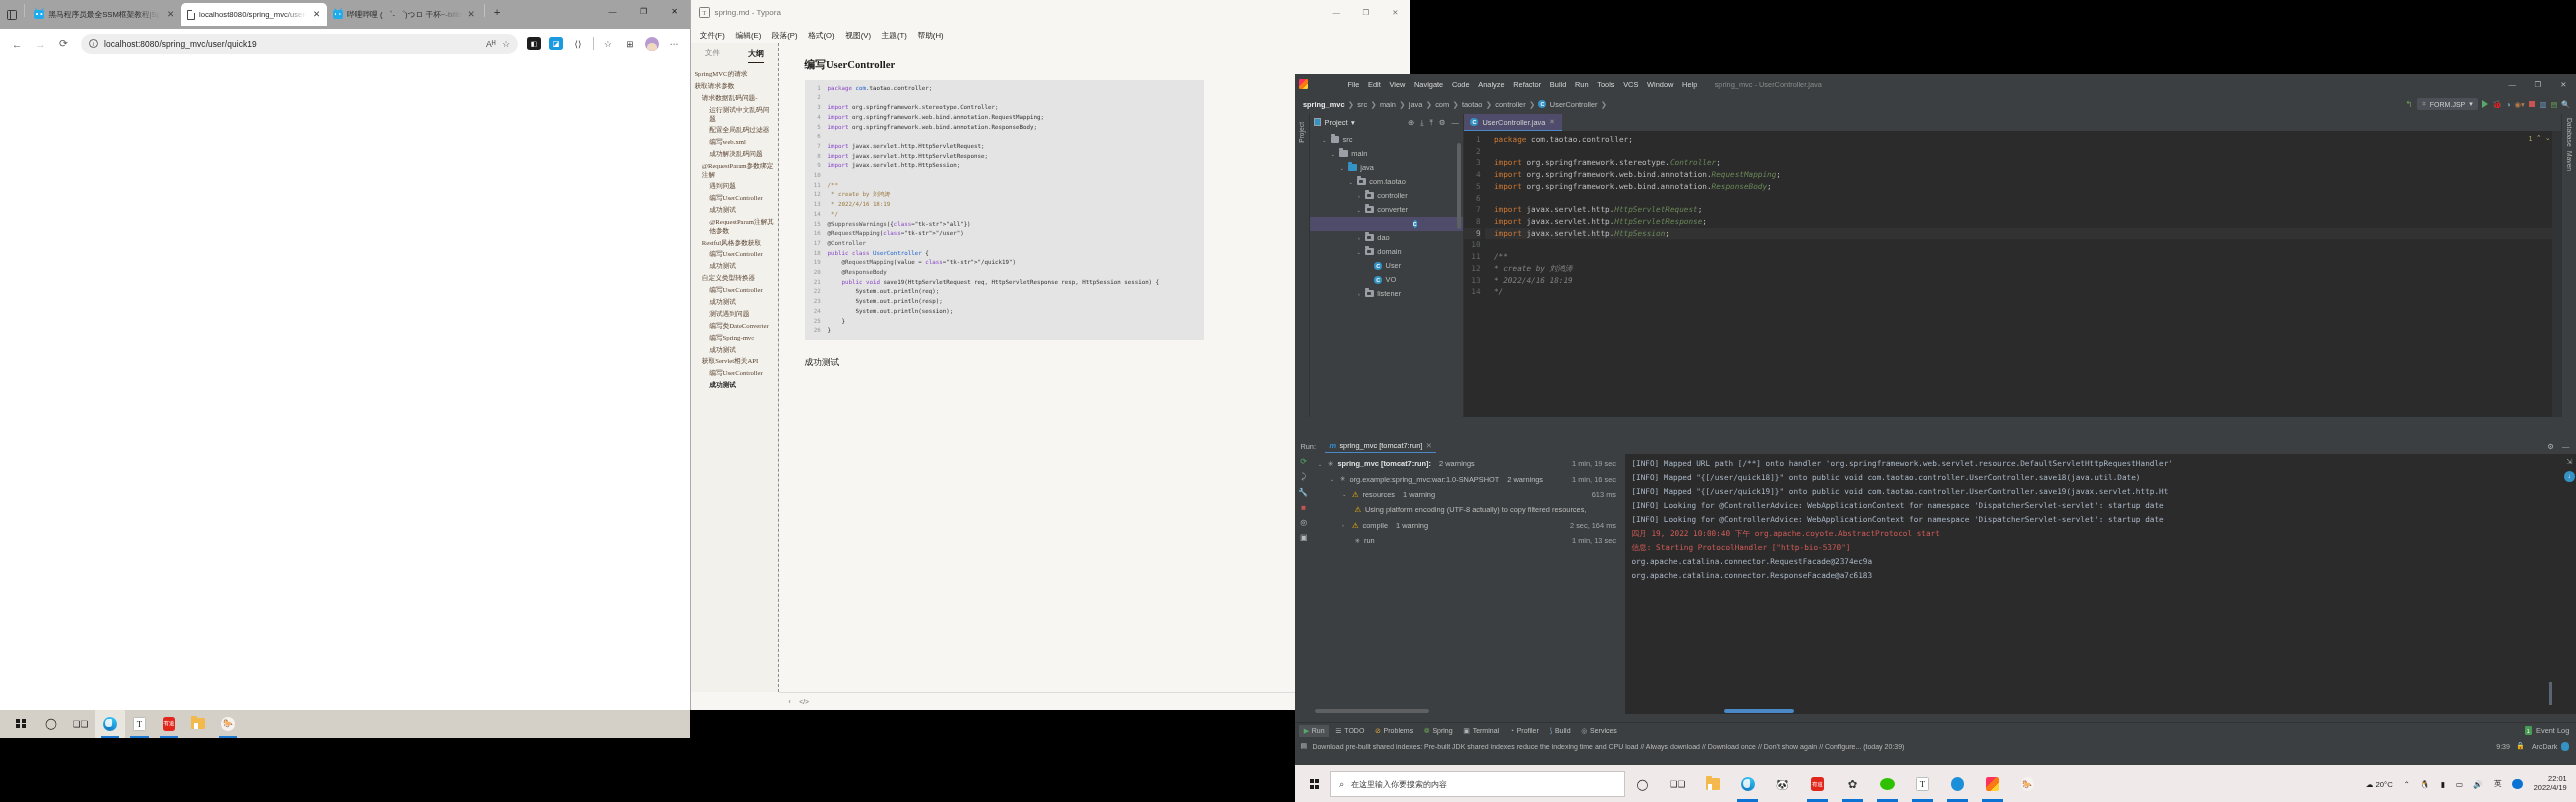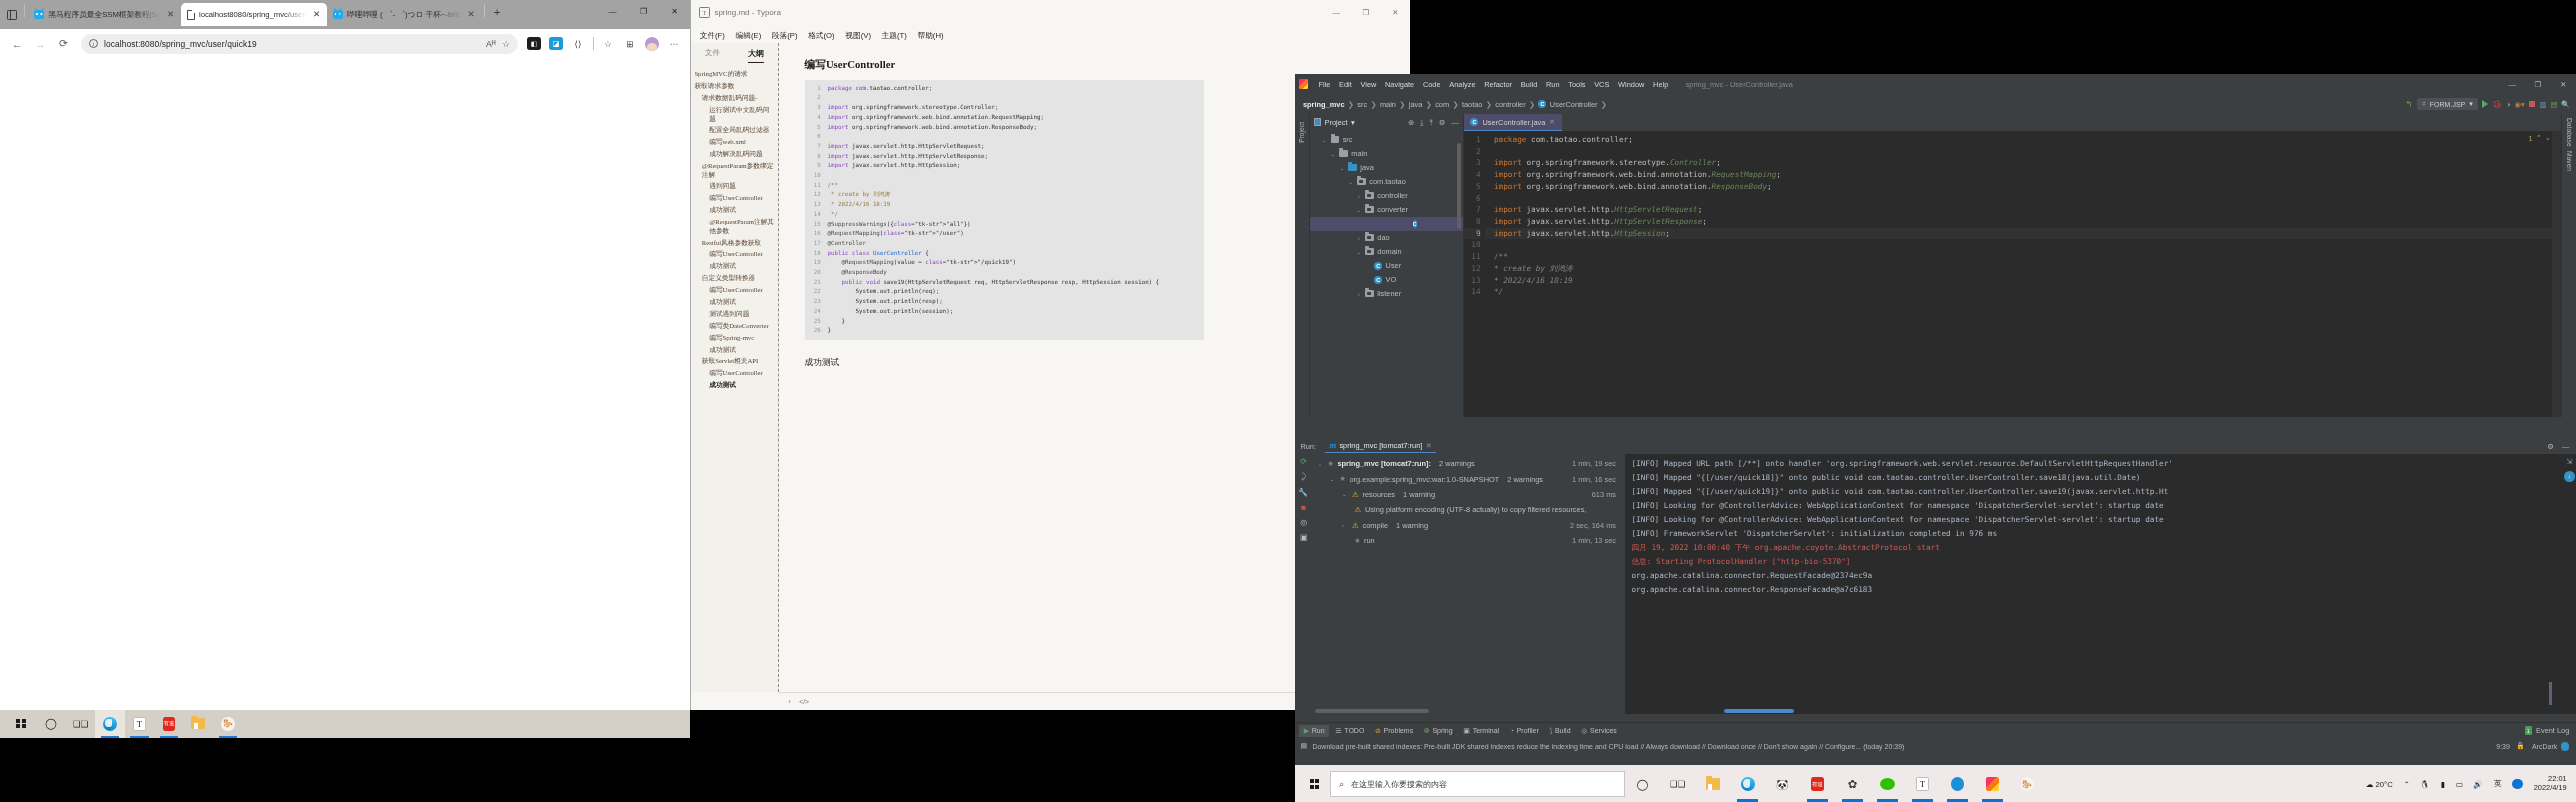--- a/index.html
+++ b/index.html
@@ -129,21 +129,21 @@
   .ty-status .right { margin-left:auto; }
   .ty-scroll { position:absolute; right:1.3px; top:94px; width:4.7px; height:114px; background:#c6c6c6; border-radius:2.7px; }
 
   
   #idea {
     position:absolute; left:1295px; top:74px; width:1281px; height:691px;
     background:#3c3f41; overflow:hidden; font-size:7.4px; color:#bbbbbb;
   }
   .ij-title { height:20px; display:flex; align-items:center; background:#3c3f41; padding-left:4px; }
   .ij-logo { width:9.4px;height:10.7px;background:linear-gradient(135deg,#fe315d 0 40%,#f97a12 40% 70%,#ffd02e 70%);border-radius:1.3px;margin-right:6px;}
-  .ij-menu { display:flex; gap:0.7px; font-size:7.4px; color:#d6d6d6;}
+  .ij-menu { display:flex; gap:0.7px; font-size:7.4px; color:#d6d6d6;margin-left:29px;}
   .ij-menu span { padding:2px 4px; }
   .ij-projtitle { margin-left:13.4px; color:#8a8a8a; font-size:7.4px; }
   .ij-wc { margin-left:auto; display:flex; }
   .ij-wcb { width:25.5px;height:19px;display:flex;align-items:center;justify-content:center;color:#b9b9b9;font-size:7.4px;}
 
   .ij-navbar { height:20px; display:flex; align-items:center; padding-left:6px; background:#3c3f41; gap:0px;}
   .crumb { display:flex;align-items:center;gap:3.4px;padding:0 2px; color:#bcbcbc; font-size:7.4px;}
   .crumb.bold { color:#e8e8e8; font-weight:bold; }
   .crumb-sep { color:#8d8d8d; margin:0 1.3px; font-size:7.4px;}
   .cls-ico{width:8px;height:8px;border-radius:50%;background:#3592c4;color:#fff;font-size:5.4px;display:flex;align-items:center;justify-content:center;font-weight:bold;}
@@ -783,21 +783,20 @@
               <span class="time">1 min, 13 sec</span>
             </div>
           </div>
         <div class="ij-console" id="ij-console">
           <div class="console-scroll"></div>
         <div class="cl-info">[INFO] Mapped URL path [/**] onto handler 'org.springframework.web.servlet.resource.DefaultServletHttpRequestHandler'</div>
             <div class="cl-info">[INFO] Mapped "{[/user/quick18]}" onto public void com.taotao.controller.UserController.save18(java.util.Date)</div>
             <div class="cl-info">[INFO] Mapped "{[/user/quick19]}" onto public void com.taotao.controller.UserController.save19(javax.servlet.http.Ht</div>
             <div class="cl-info">[INFO] Looking for @ControllerAdvice: WebApplicationContext for namespace 'DispatcherServlet-servlet': startup date</div>
             <div class="cl-info">[INFO] Looking for @ControllerAdvice: WebApplicationContext for namespace 'DispatcherServlet-servlet': startup date</div>
-            <div class="cl-info">[INFO] FrameworkServlet 'DispatcherServlet': initialization completed in 976 ms</div>
             <div class="cl-red">四月 19, 2022 10:00:40 下午 org.apache.coyote.AbstractProtocol start</div>
             <div class="cl-red">信息: Starting ProtocolHandler ["http-bio-5370"]</div>
             <div class="cl-info">org.apache.catalina.connector.RequestFacade@2374ec9a</div>
             <div class="cl-info">org.apache.catalina.connector.ResponseFacade@a7c6183</div>
           </div>
         <div class="ij-conright">
           <div class="cr-ic">⇲</div>
           <div class="cr-blue">↓</div>
         </div>
       </div>

